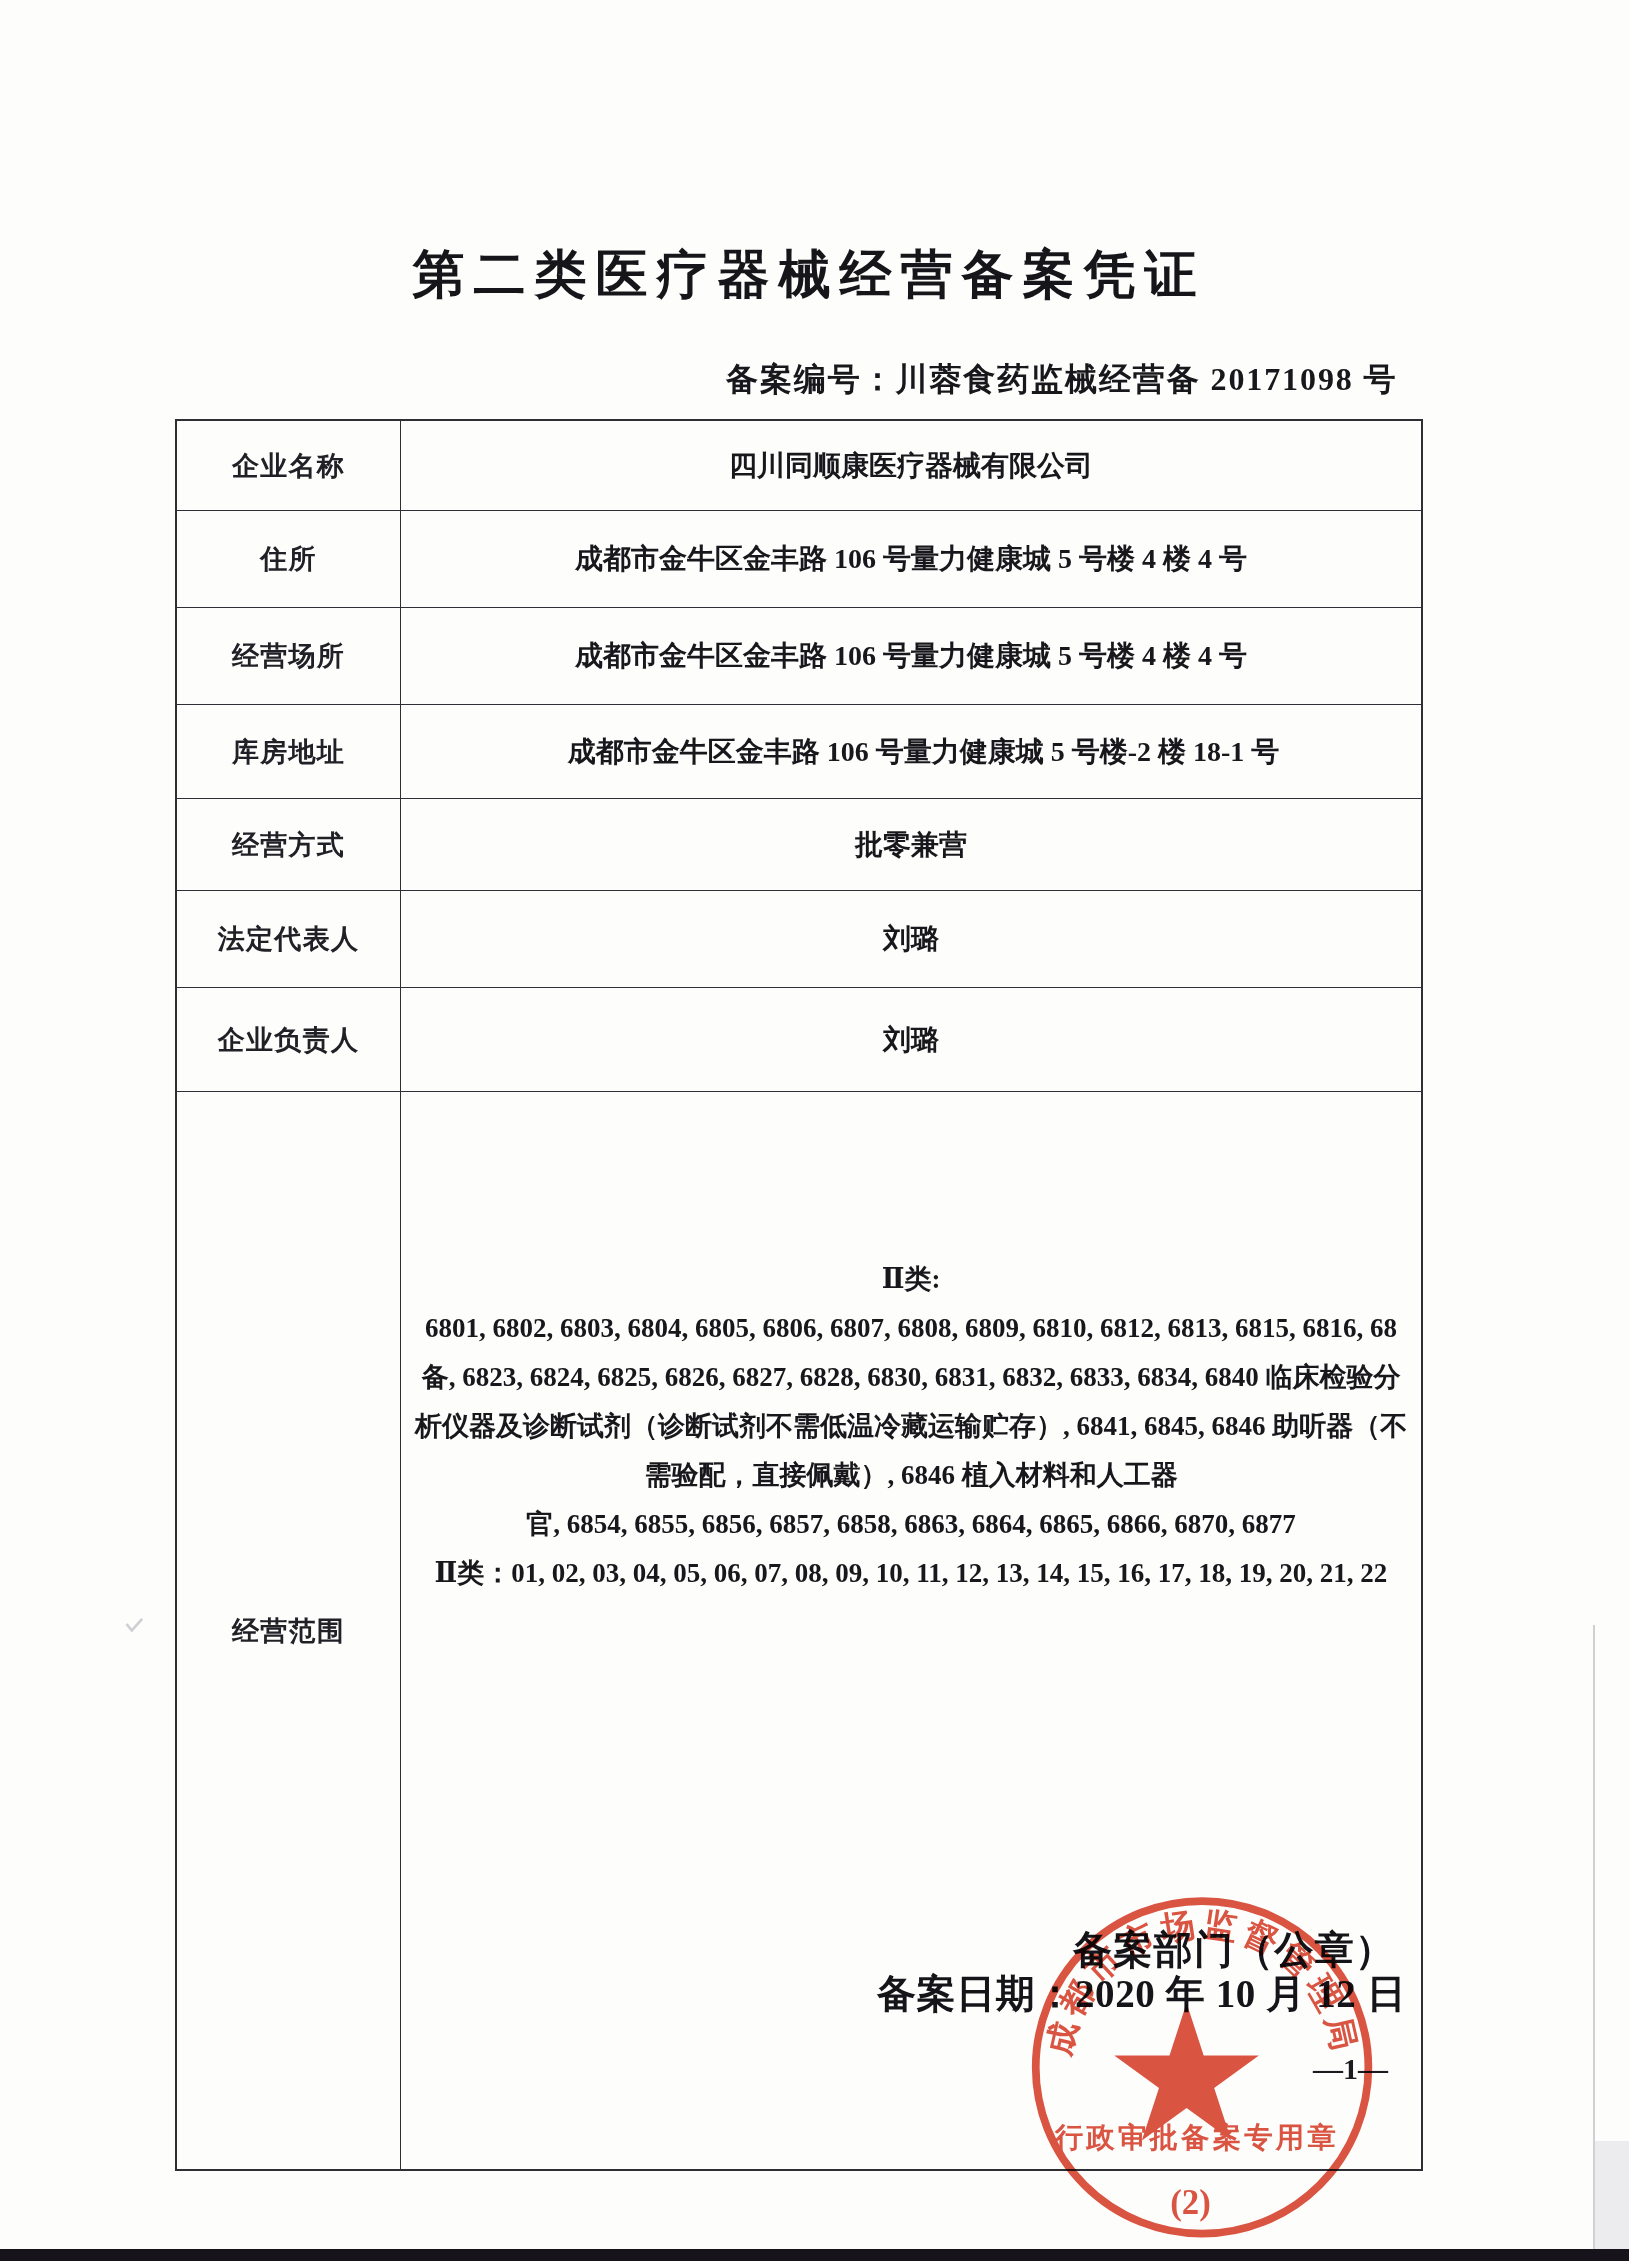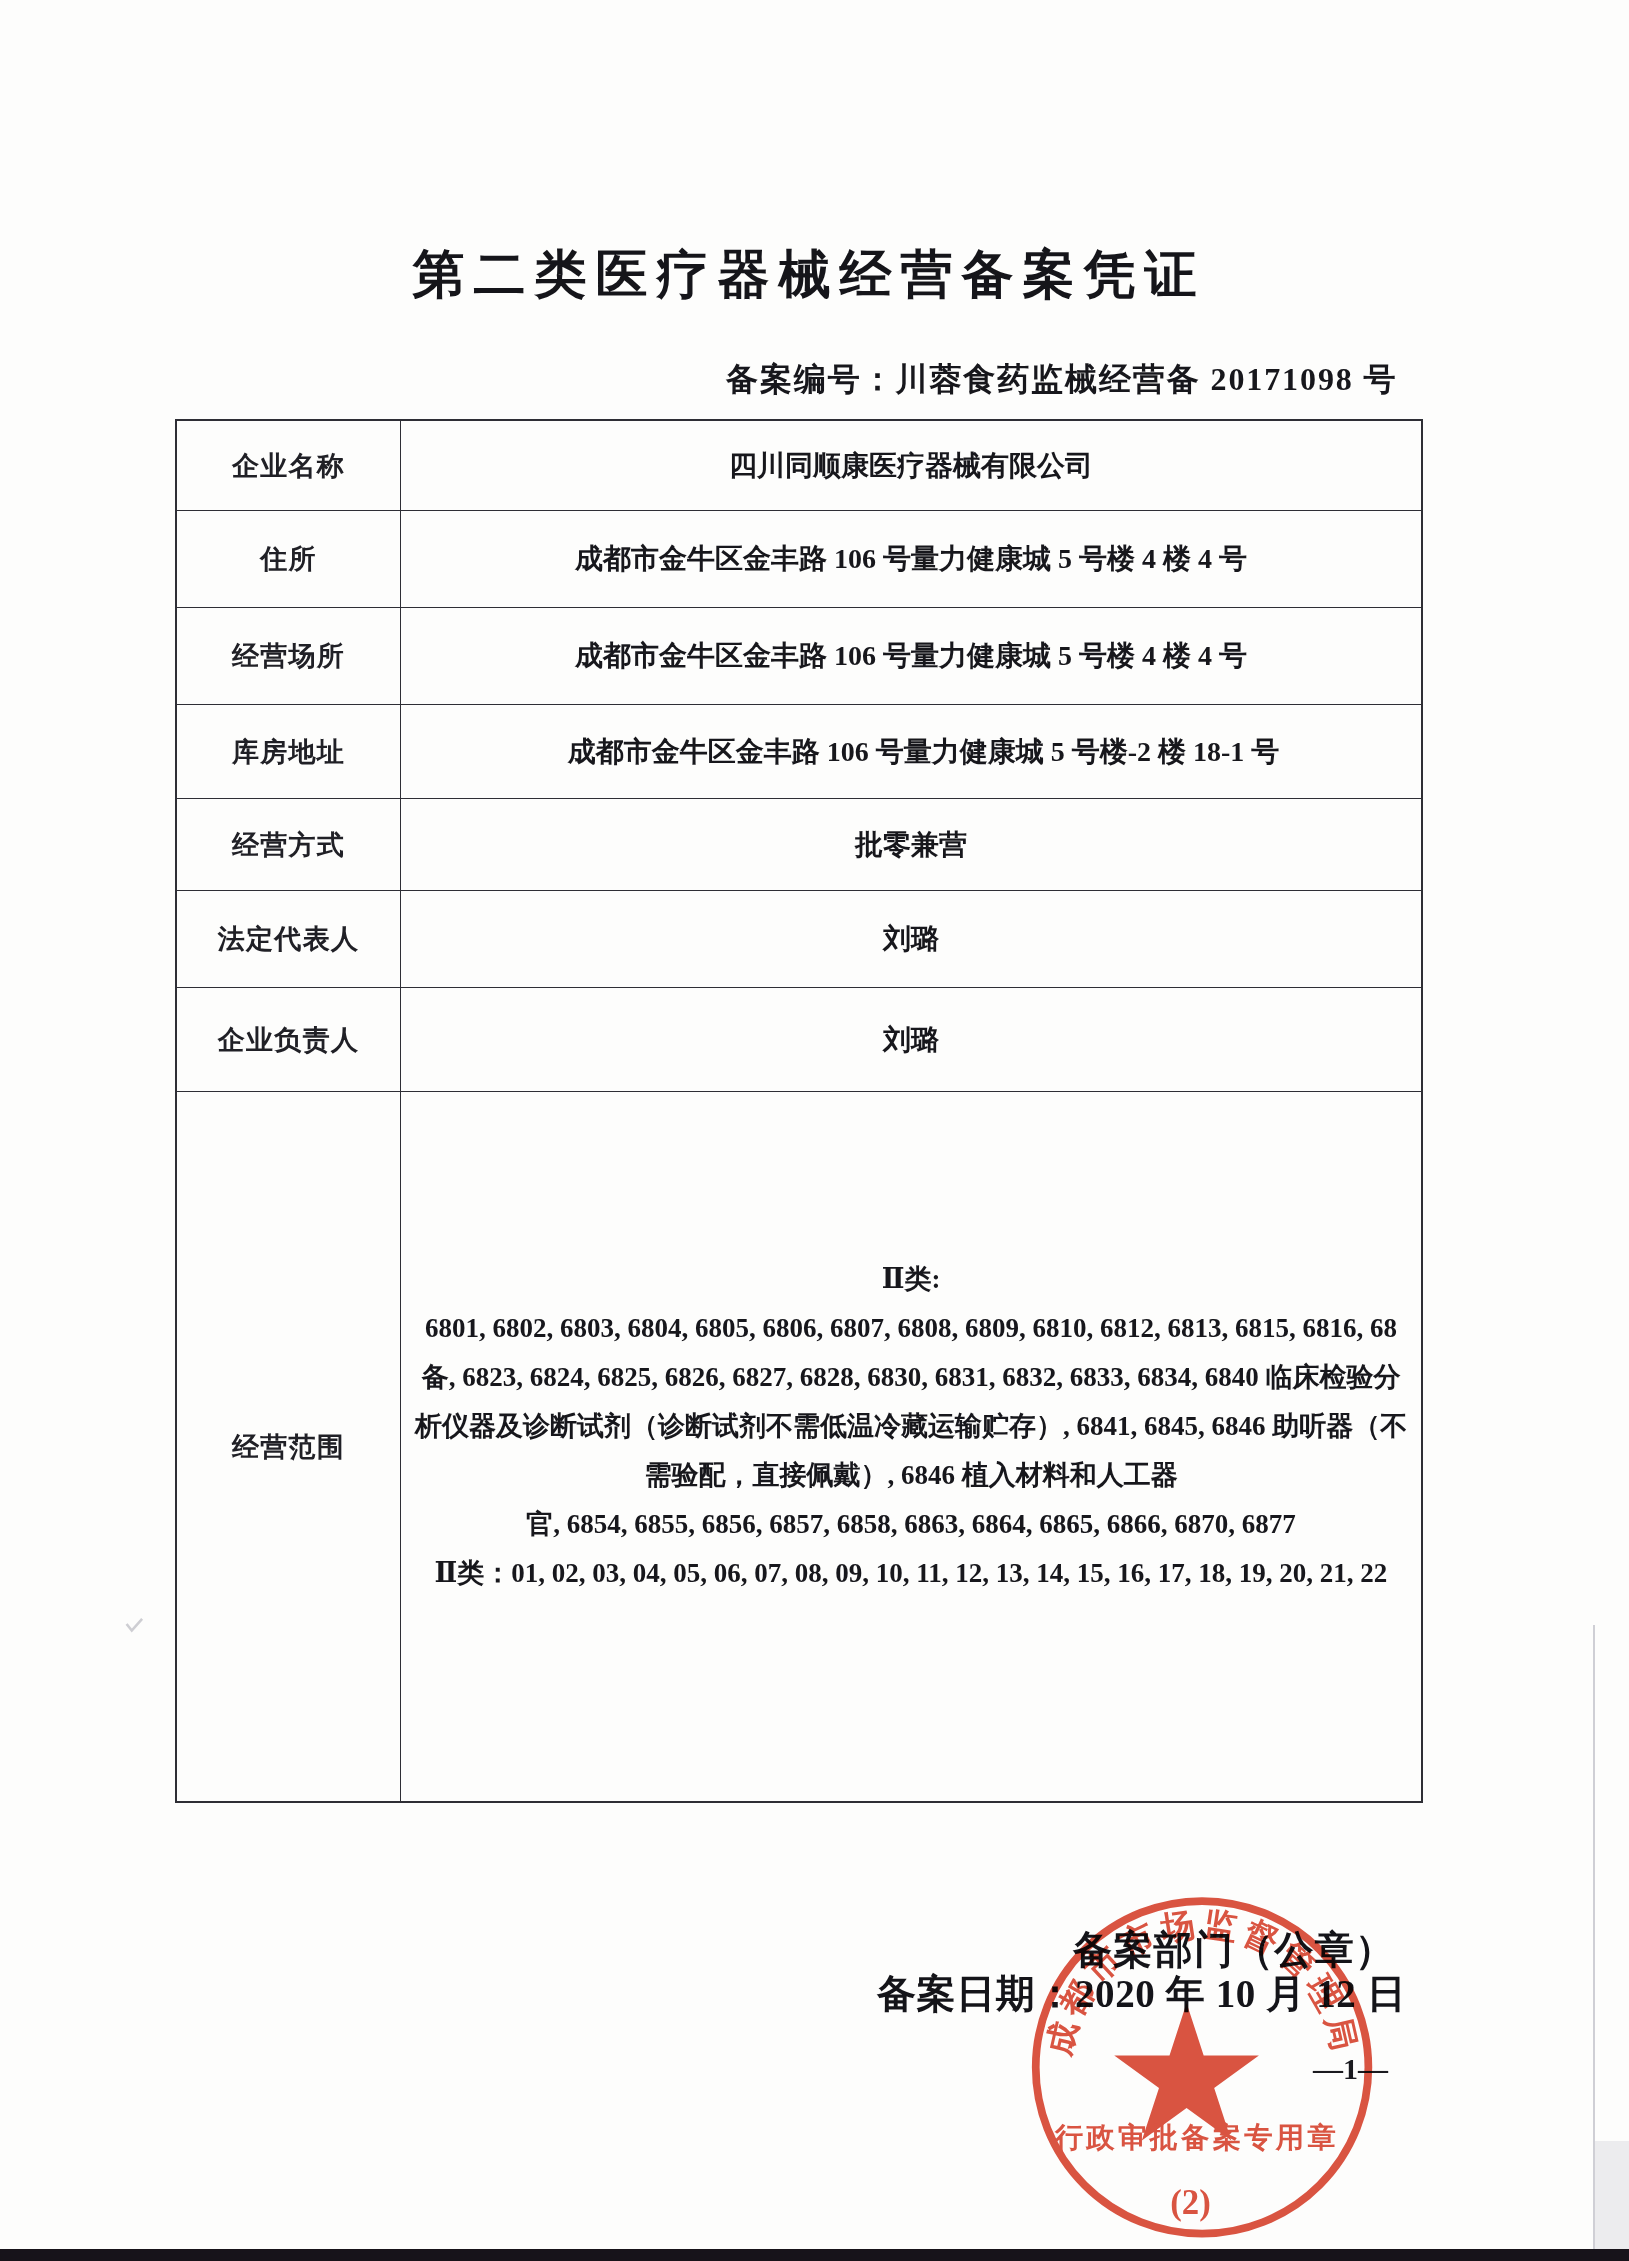--- a/index.html
+++ b/index.html
@@ -18,21 +18,21 @@
     color:#15151a;white-space:nowrap;
   }
   .filing-line{
     left:726px;top:358px;
     font-size:32px;font-weight:bold;letter-spacing:1.9px;white-space:nowrap;
     color:#17171c;
   }
 
   
   .info-table{
-    left:175px;top:419px;width:1248px;height:1384px;
+    left:175px;top:419px;width:1248px;height:1752px;
     border:2.6px solid #2e2e35;box-sizing:border-box;
     display:flex;flex-direction:column;
   }
   .t-row{display:flex;border-bottom:1.9px solid #2e2e35;box-sizing:border-box;}
   .t-row:last-child{border-bottom:none;flex:1;}
   .t-label{
     width:224px;flex:0 0 224px;border-right:1.9px solid #2e2e35;box-sizing:border-box;
     display:flex;align-items:center;justify-content:center;
     font-size:27px;font-weight:bold;letter-spacing:1.3px;color:#202026;
   }

